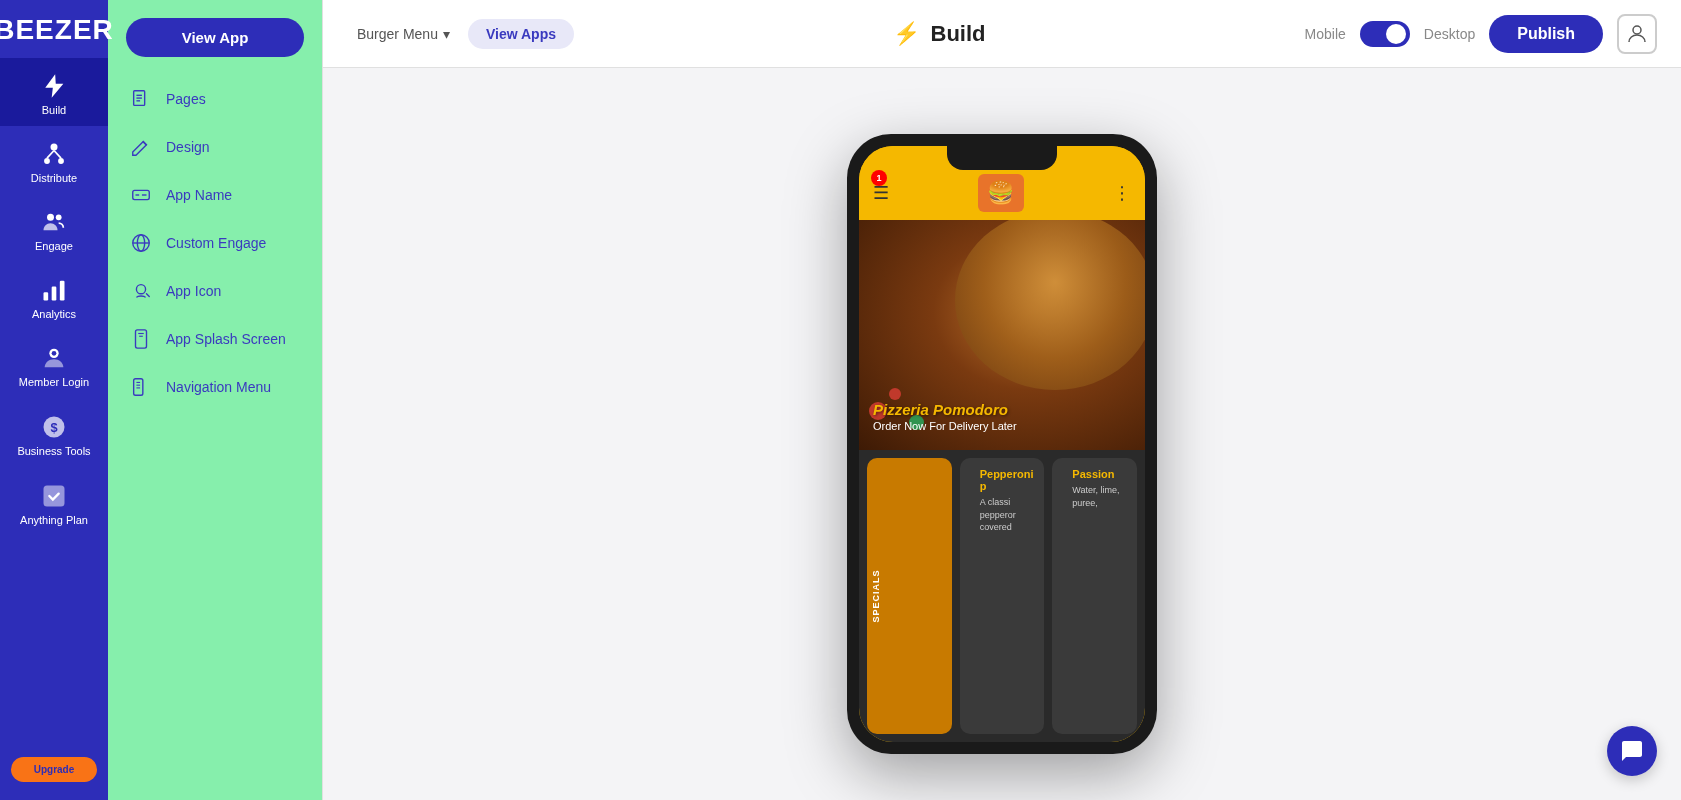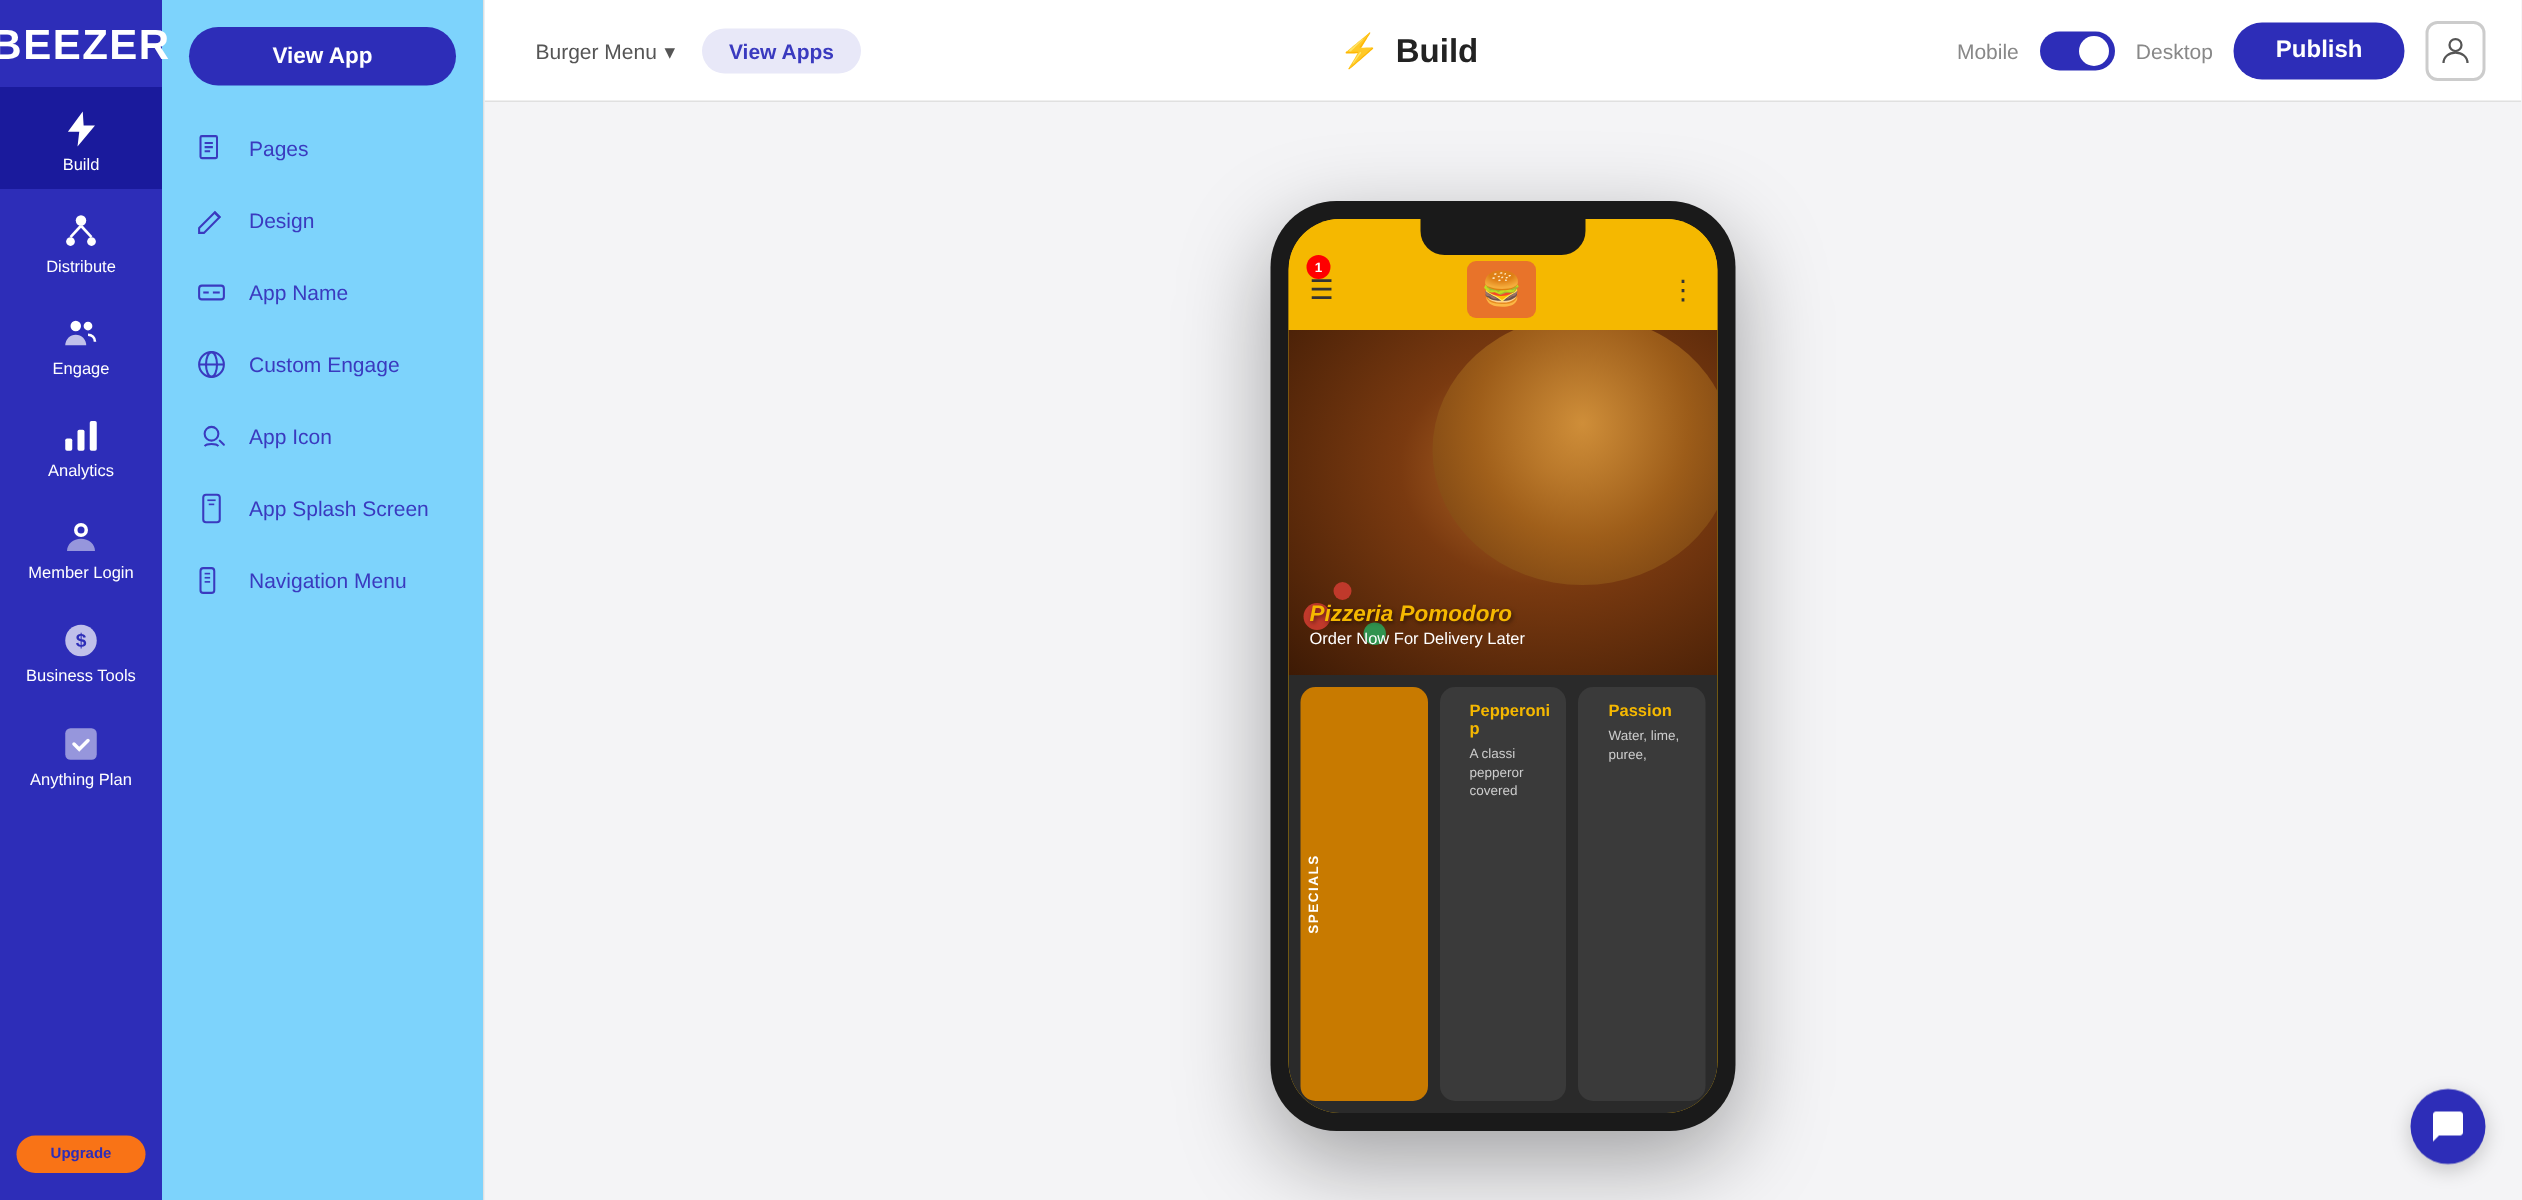--- a/index.html
+++ b/index.html
@@ -60,21 +60,21 @@
       padding: 7px 0;
       font-size: 10px;
       font-weight: 700;
       cursor: pointer;
       text-align: center;
     }
 
     
     .panel {
       width: 215px;
-      background: #7dd3fc;
+      background: #86efac;
       border-right: 1px solid #e0e0e0;
       display: flex;
       flex-direction: column;
       padding: 18px 0 0;
       flex-shrink: 0;
     }
     .panel-view-app-btn {
       margin: 0 18px 18px;
       background: #2d2db8;
       color: #fff;

